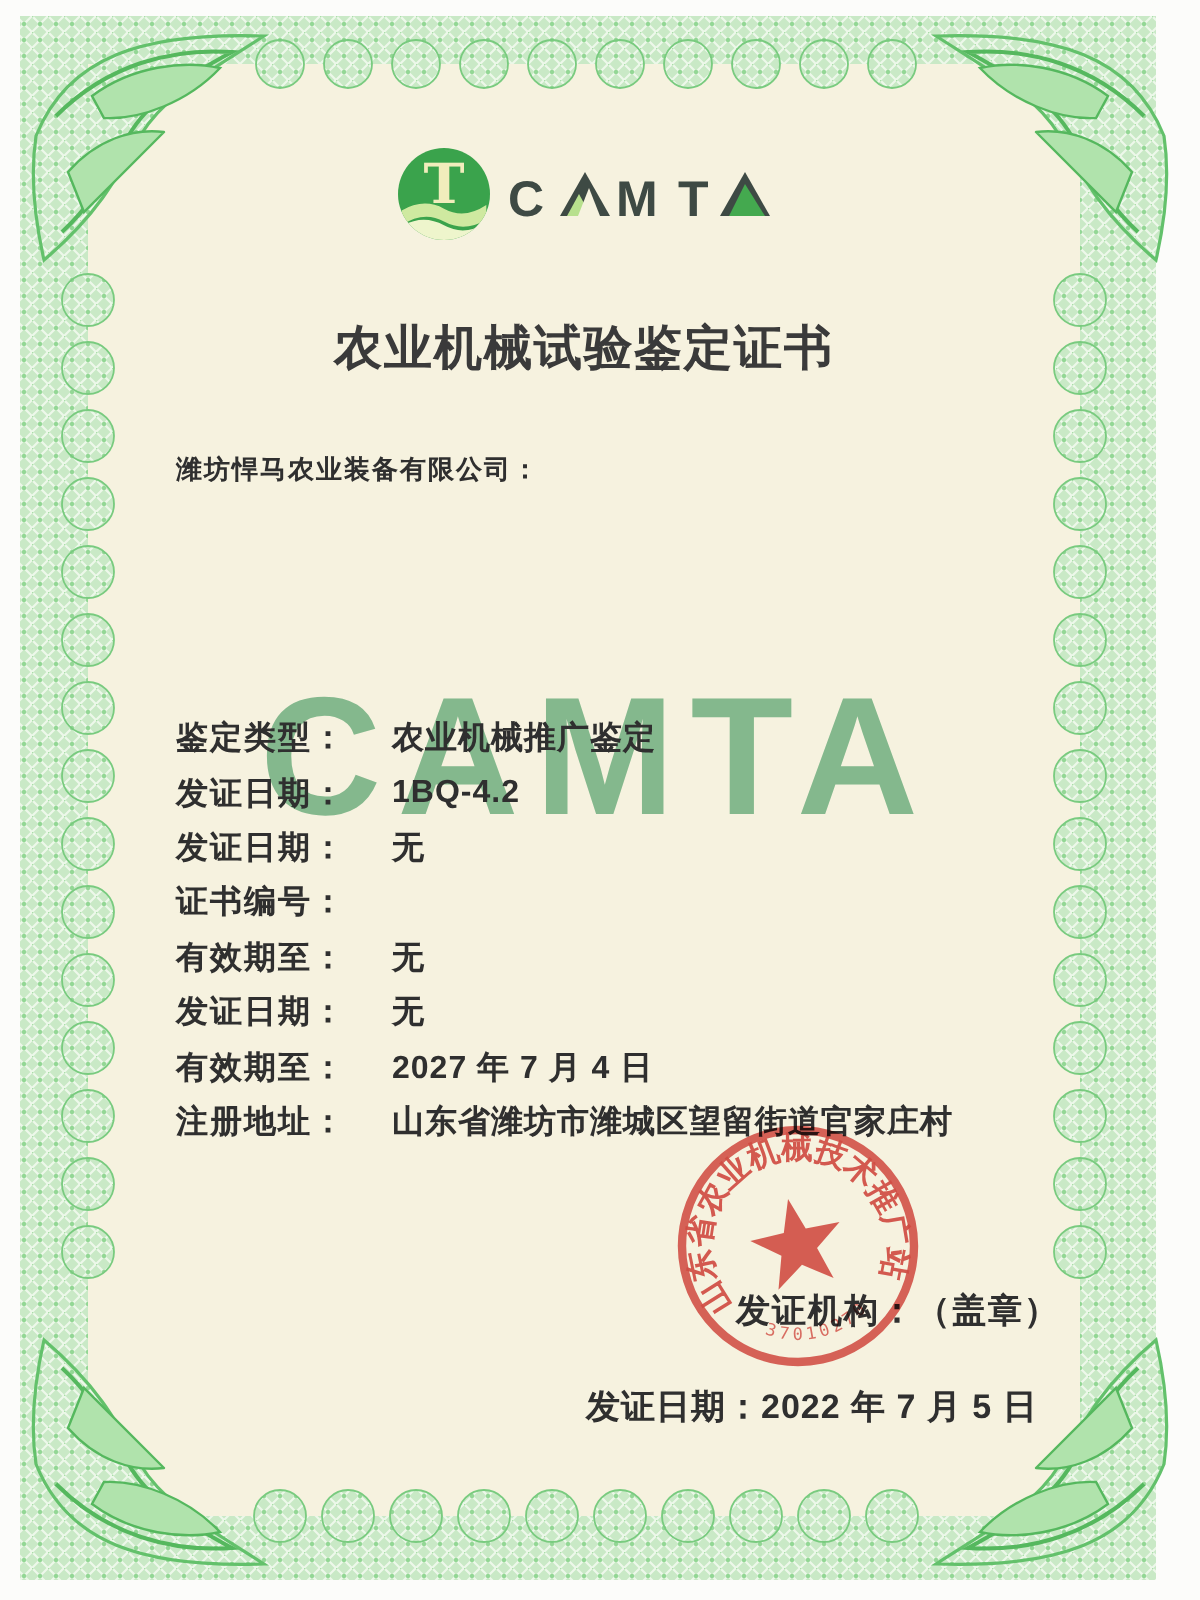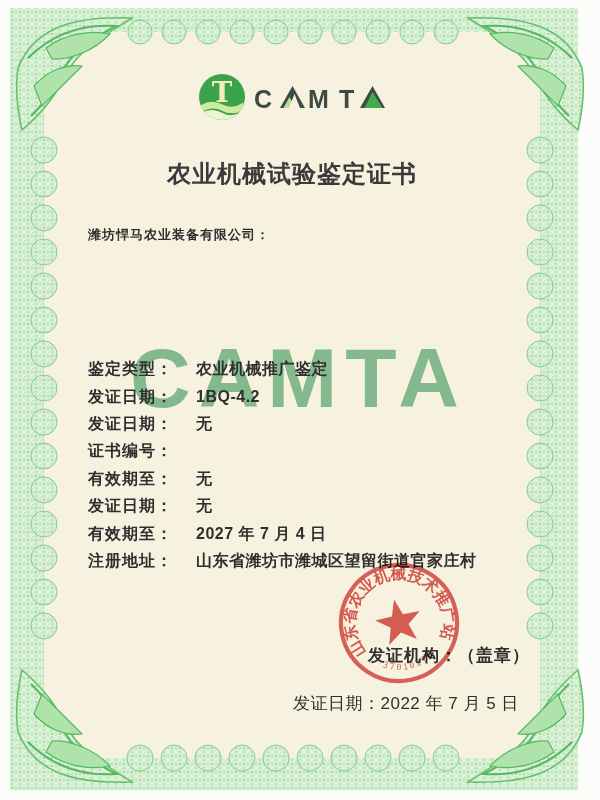--- a/index.html
+++ b/index.html
@@ -13,21 +13,21 @@
          font-family:"DejaVu Serif","Liberation Serif",serif;font-weight:bold;
          font-size:24px;letter-spacing:1px;color:#3a3a3a;}
   .addressee{position:absolute;left:44px;top:196px;font-size:13px;font-weight:bold;letter-spacing:1px;}
   .body-par{position:absolute;left:44px;top:244px;width:426px;font-size:17px;font-weight:bold;
             line-height:34px;text-indent:2em;letter-spacing:0.5px;text-align:justify;}
   .fields{position:absolute;left:44px;top:326px;width:440px;}
   .frow{height:27.4px;display:flex;align-items:center;font-size:16px;font-weight:bold;}
   .frow .lbl{letter-spacing:1px;}
   .frow .val{margin-left:23px;letter-spacing:0.5px;}
   .issuer{position:absolute;left:324px;top:614px;font-size:17px;font-weight:bold;letter-spacing:1px;}
-  .issue-date{position:absolute;left:249px;top:662px;font-size:17px;font-weight:normal;letter-spacing:0.5px;}
+  .issue-date{position:absolute;left:249px;top:662px;font-size:17px;font-weight:bold;letter-spacing:0.5px;}
   .watermark{position:absolute;left:130px;top:330px;width:400px;text-align:left;
              font-size:84px;font-weight:bold;letter-spacing:8px;color:#15803d;opacity:0.5;
              font-family:"Liberation Sans",sans-serif;z-index:0;pointer-events:none;}
   .seal{position:absolute;left:329px;top:553px;z-index:2;mix-blend-mode:multiply;opacity:0.92;}
 </style>
 </head>
 <body>
 
 <div class="page">
 

